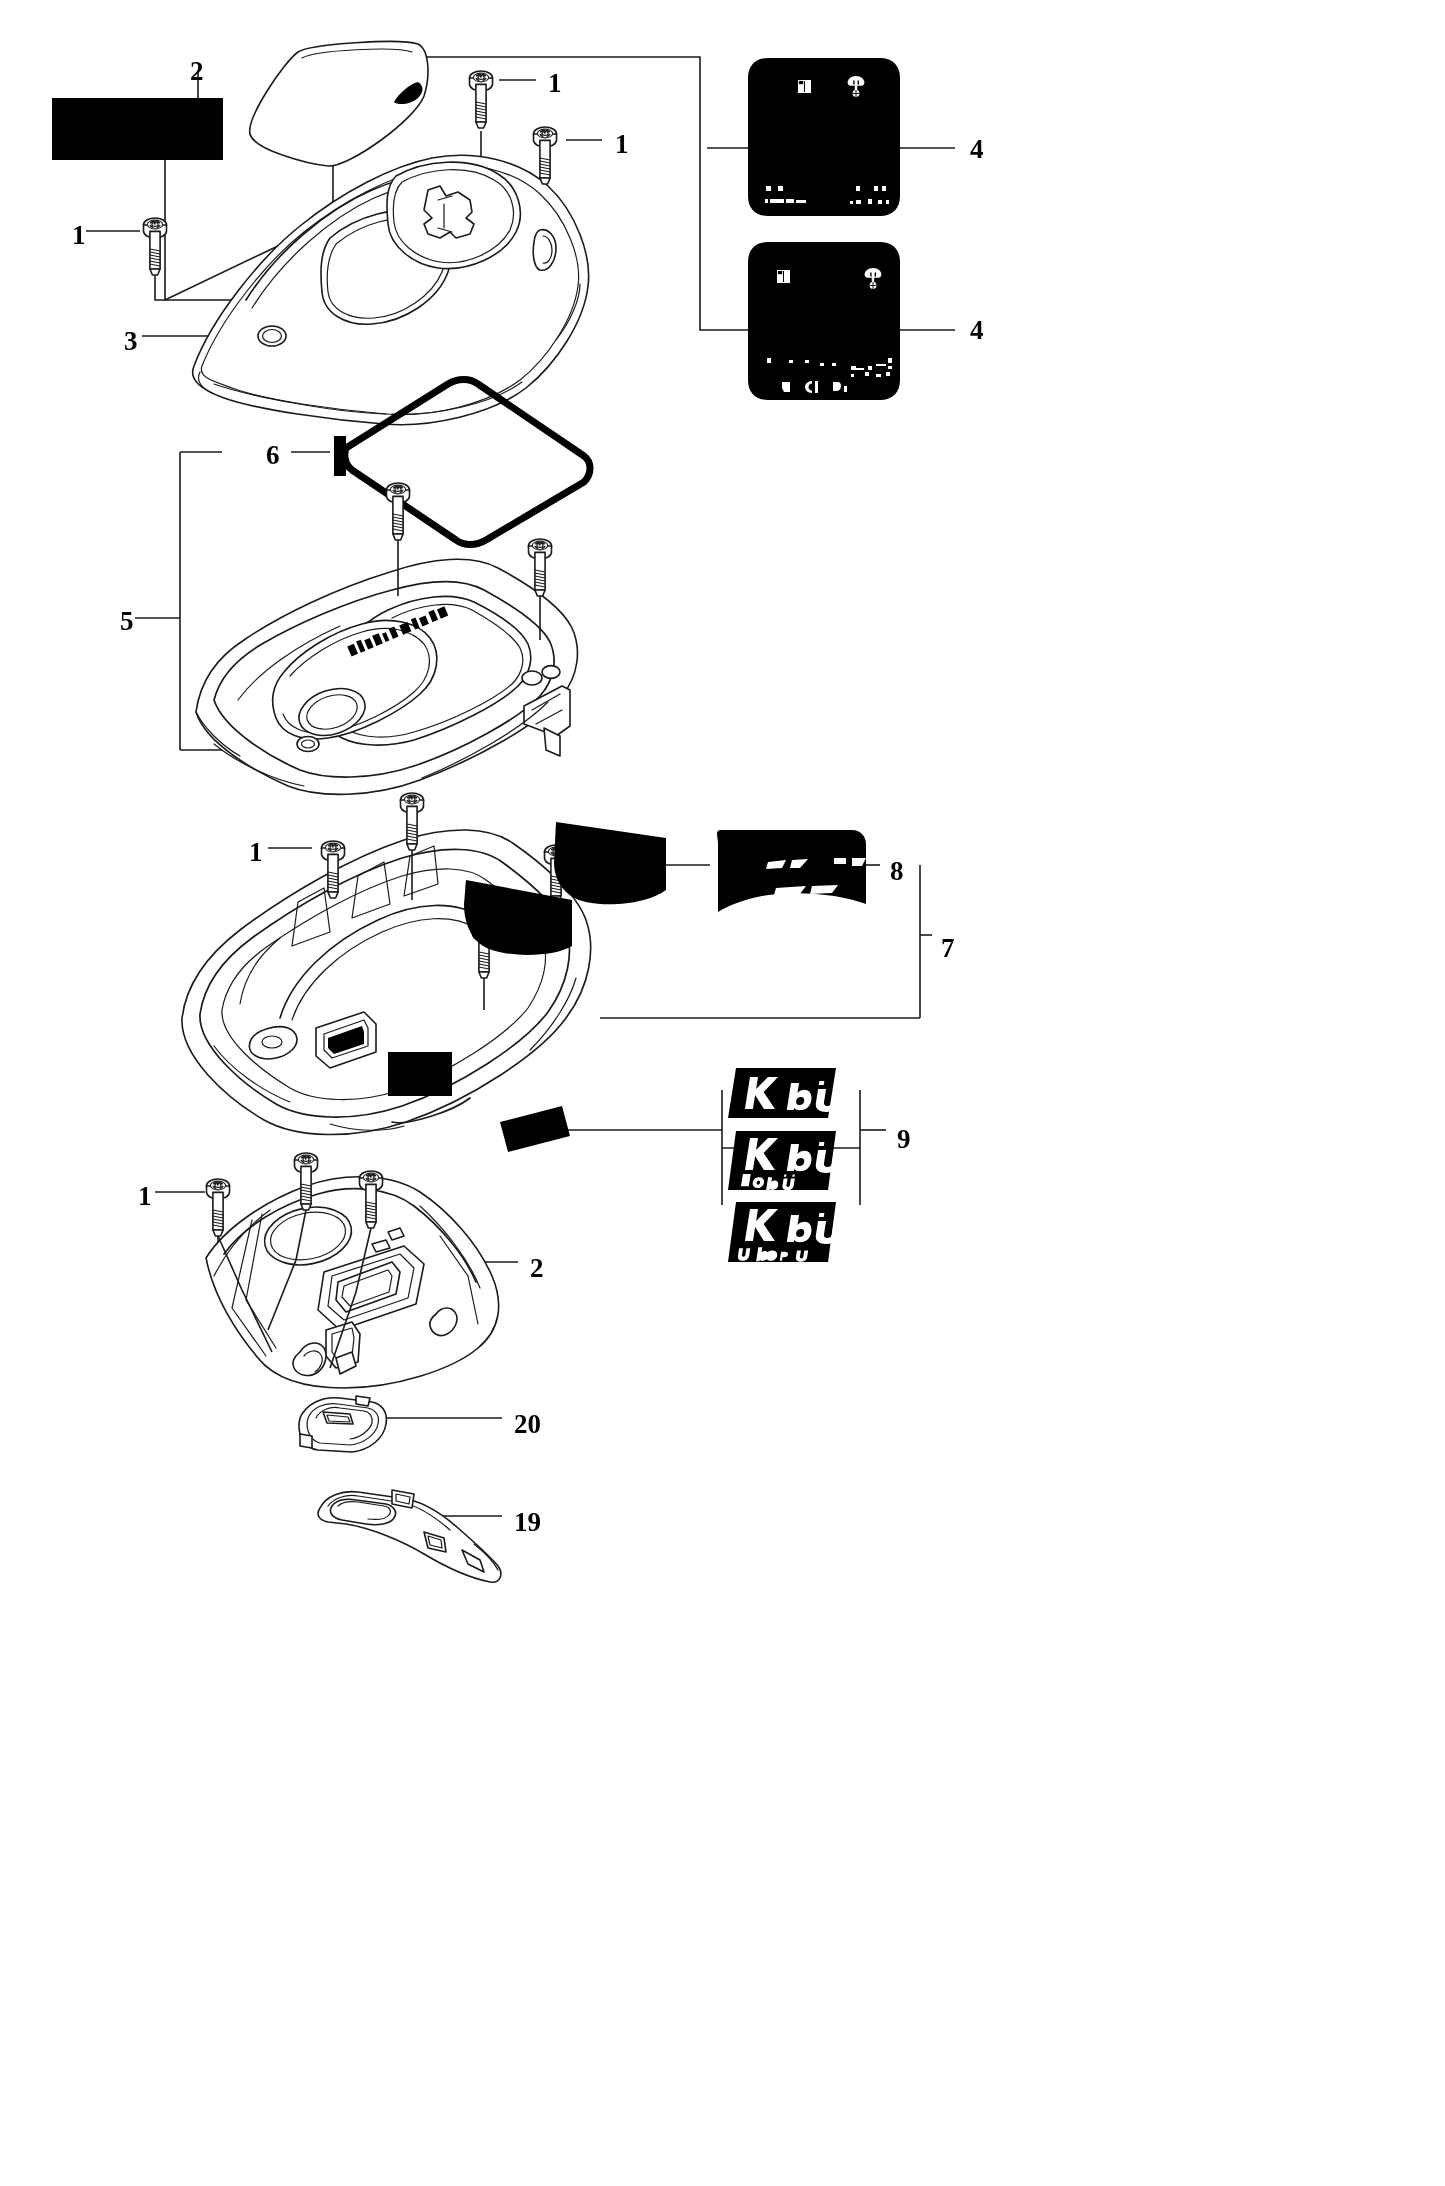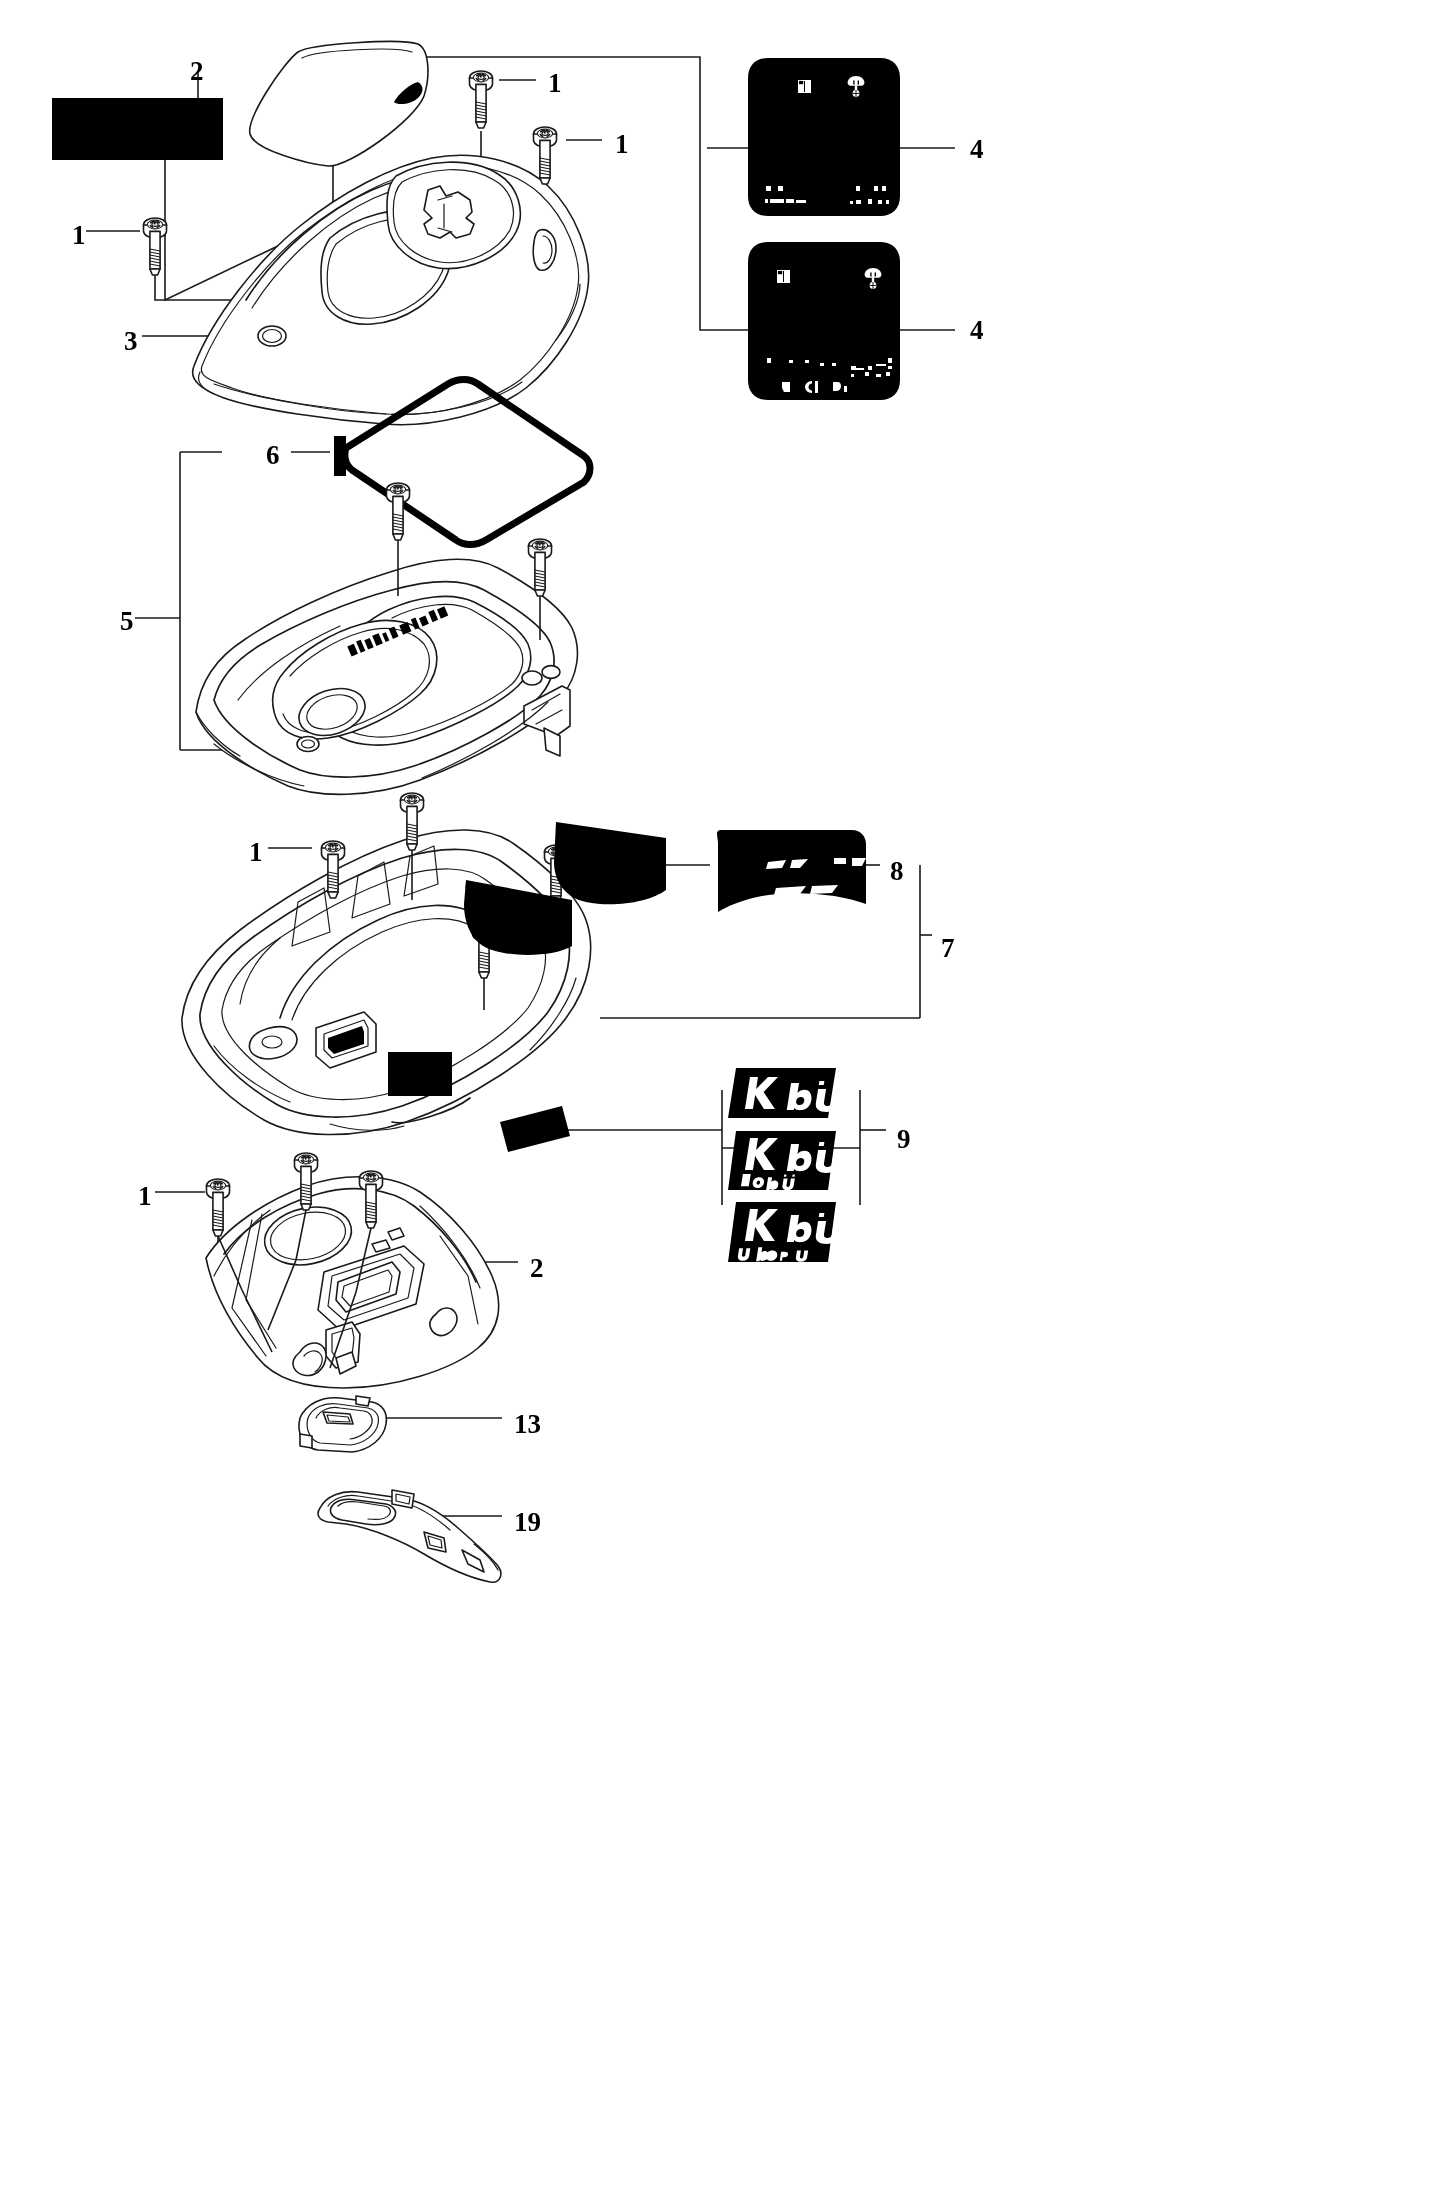--- a/index.html
+++ b/index.html
@@ -689,17 +689,17 @@
       <div class="cn" style="left: 970px; top: 136px;">4</div>
       <div class="cn" style="left: 970px; top: 317px;">4</div>
       <div class="cn" style="left: 266px; top: 442px;">6</div>
       <div class="cn" style="left: 120px; top: 608px;">5</div>
       <div class="cn" style="left: 249px; top: 839px;">1</div>
       <div class="cn" style="left: 890px; top: 858px;">8</div>
       <div class="cn" style="left: 941px; top: 935px;">7</div>
       <div class="cn" style="left: 897px; top: 1126px;">9</div>
       <div class="cn" style="left: 138px; top: 1183px;">1</div>
       <div class="cn" style="left: 530px; top: 1255px;">2</div>
-      <div class="cn" style="left: 514px; top: 1411px;">13</div>
+      <div class="cn" style="left: 514px; top: 1411px;">20</div>
       <div class="cn" style="left: 514px; top: 1509px;">19</div>
     </div>
 
 </div>
 
 </body></html>

